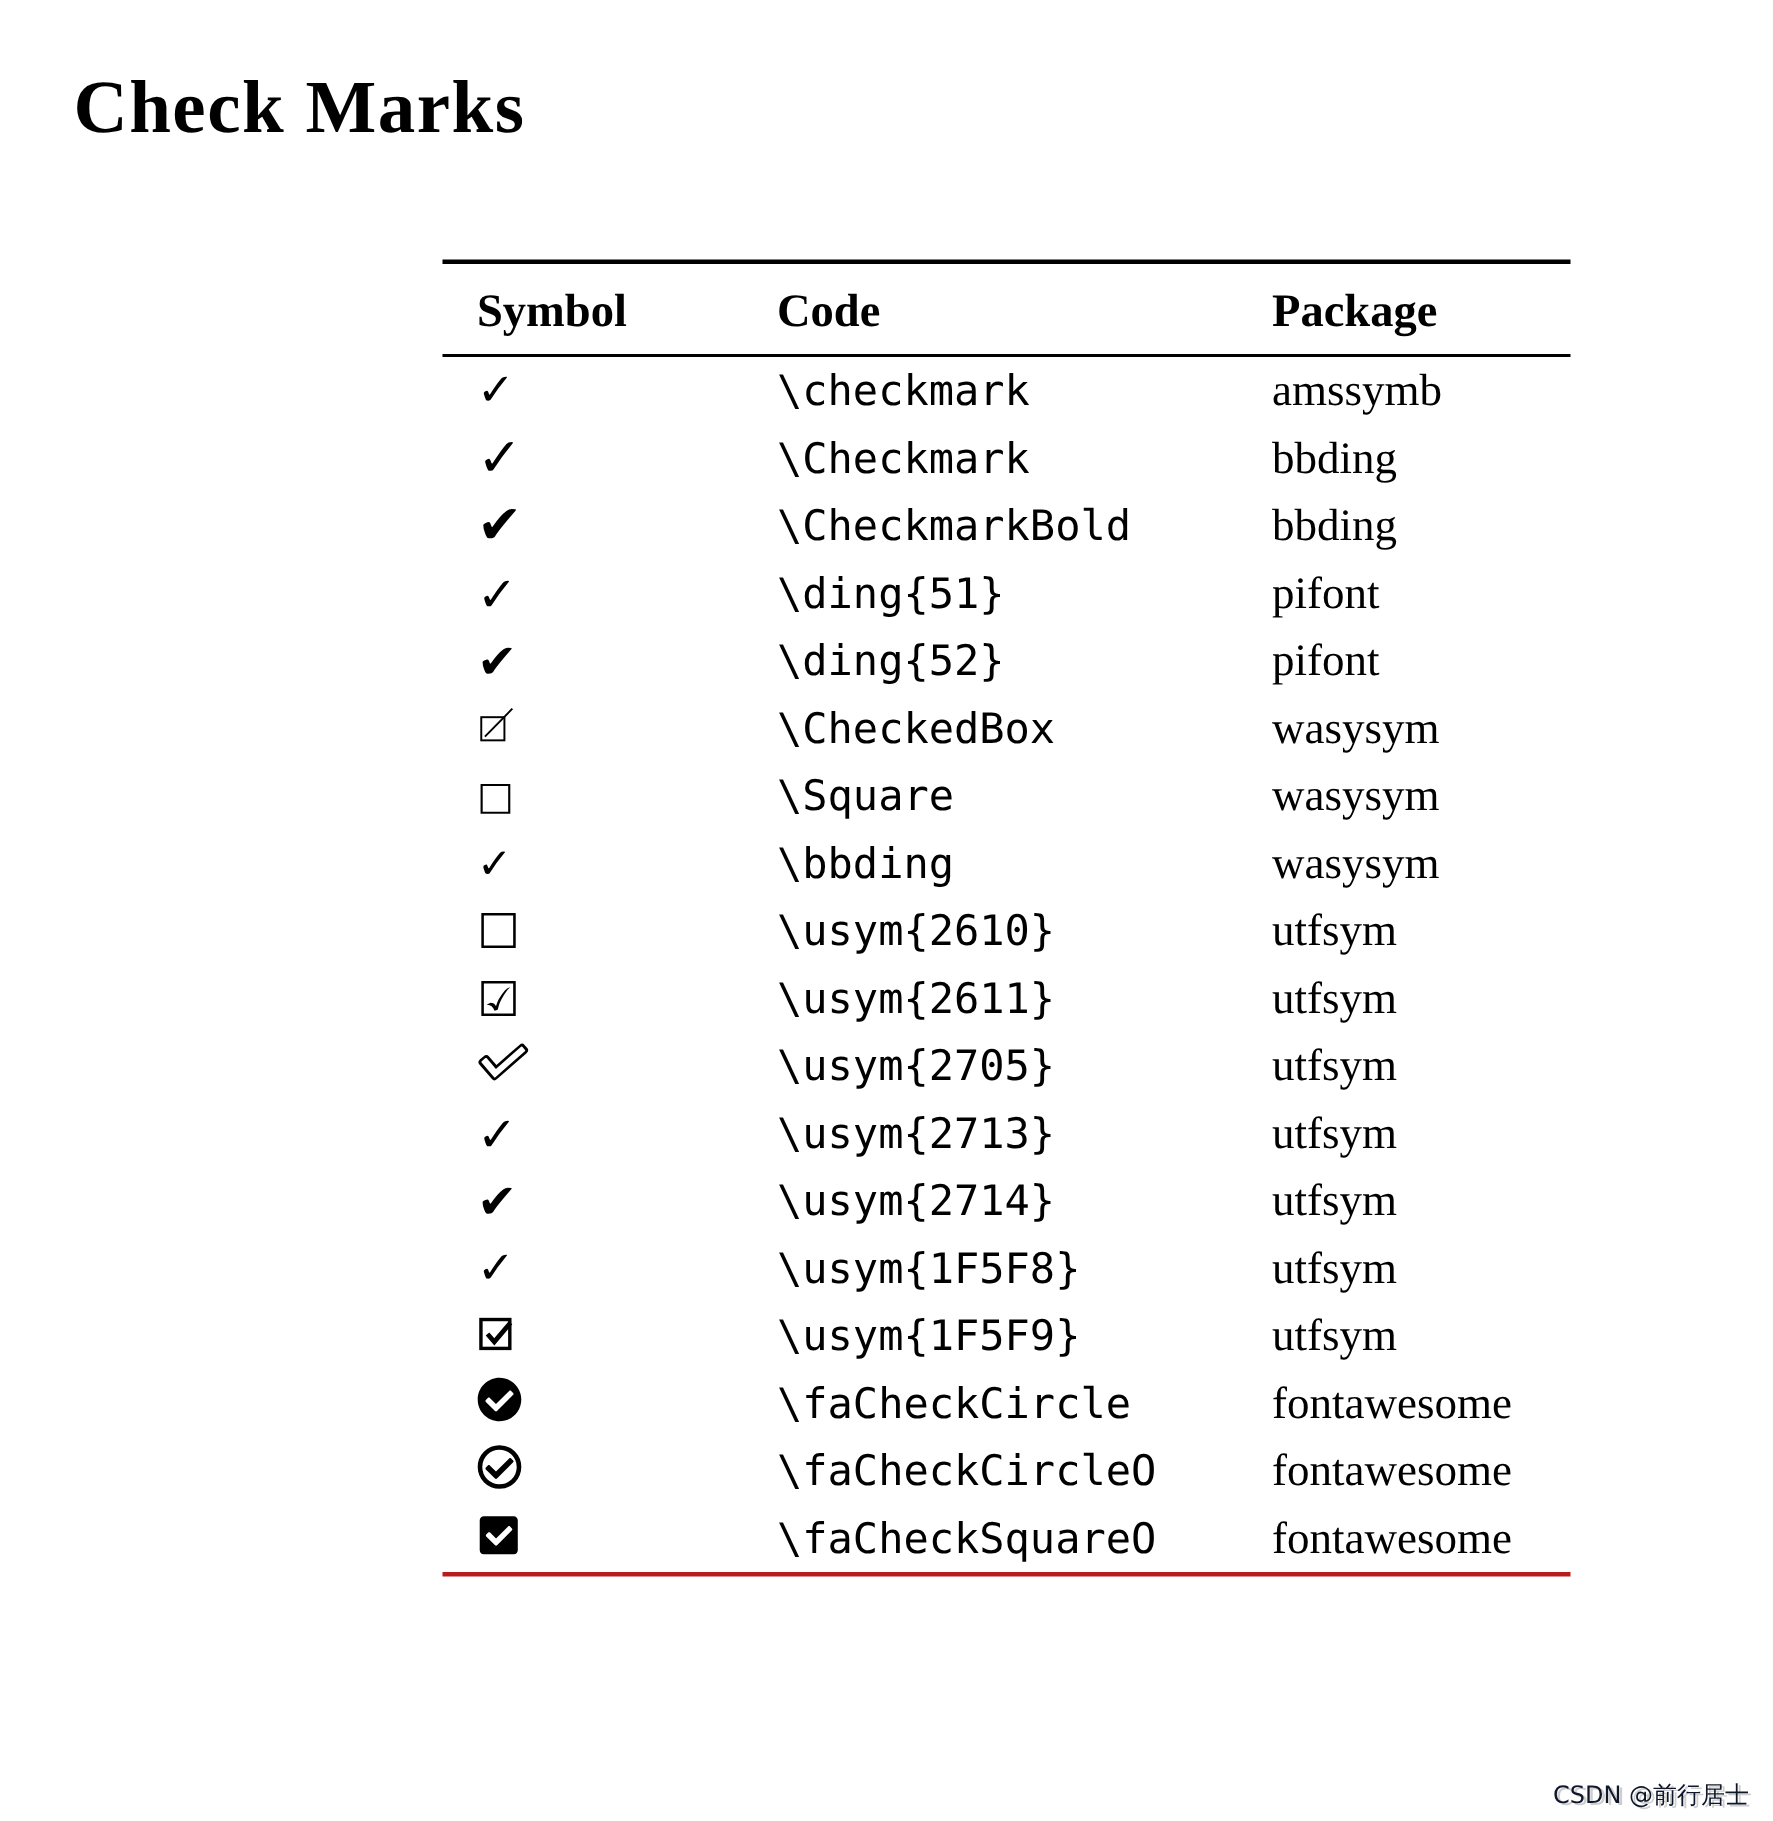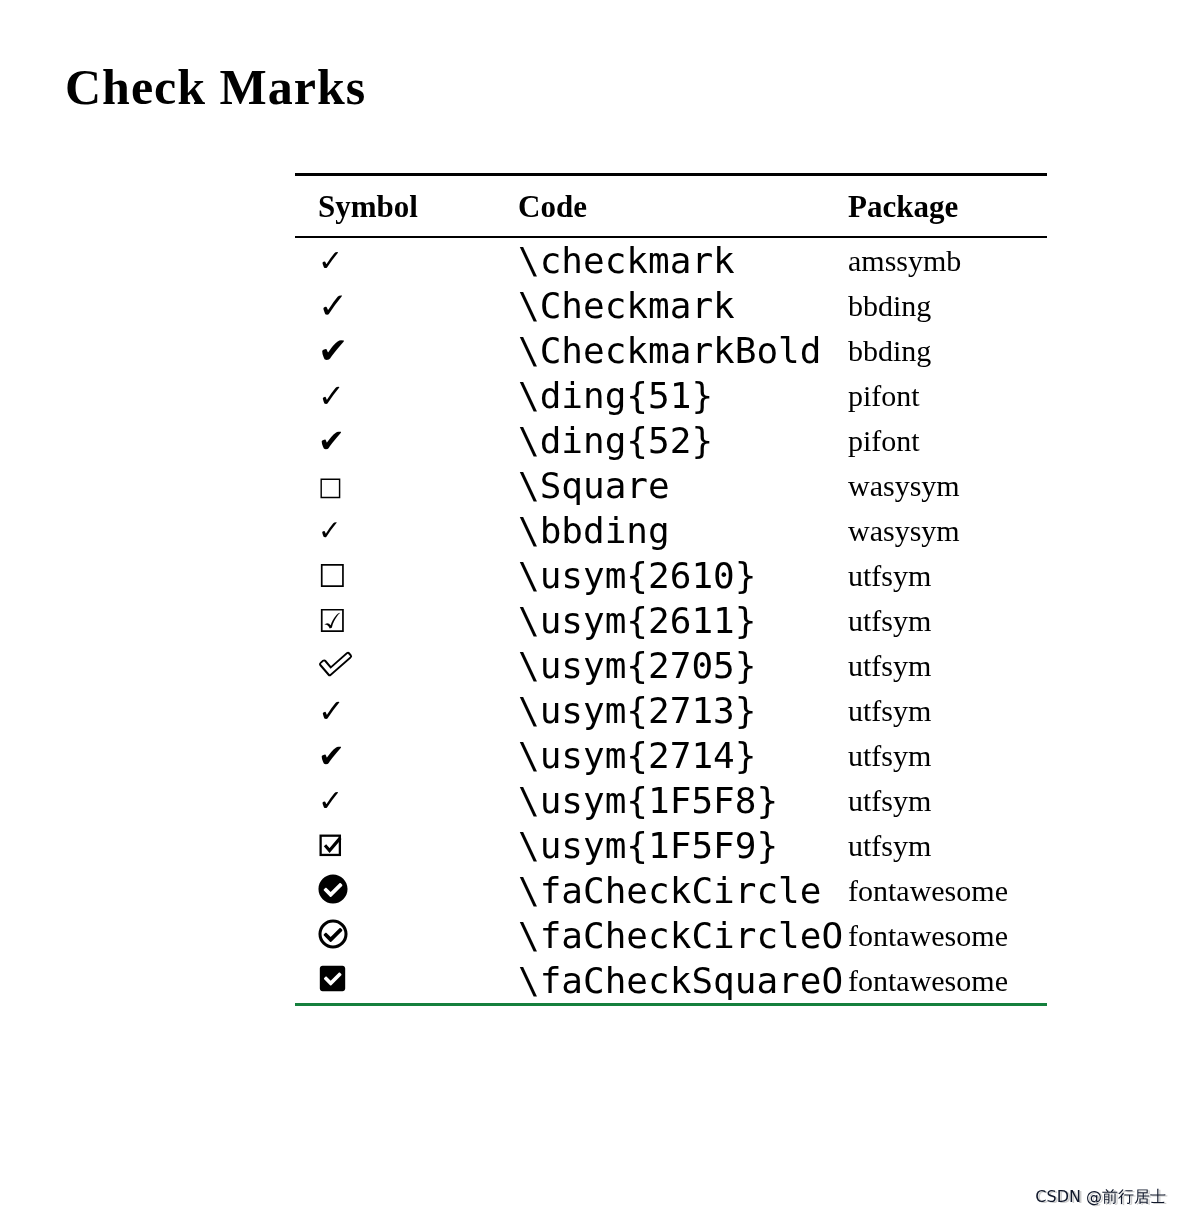--- a/index.html
+++ b/index.html
@@ -10,53 +10,53 @@
     color:#000;
     font-family:"Liberation Serif", serif;
     overflow:hidden;
   }
   .title{
     position:absolute;
     left:49px;top:42px;
     font-size:50px;
     font-weight:700;
     letter-spacing:1px;
-    margin:16px;
+    margin:0;
   }
   .tablewrap{
     position:absolute;
     left:295px;top:173px;
     width:752px;
   }
   table{
     border-collapse:collapse;
     width:100%;
     border-top:3px solid #000;
-    border-bottom:3px solid #15803d;
+    border-bottom:3px solid #b91c1c;
   }
   thead th{
     font-family:"Liberation Serif", serif;
     font-size:31px;
     font-weight:700;
     text-align:left;
     padding:13px 0 11px 0;
     border-bottom:2px solid #000;
   }
   th.c-sym, td.c-sym{width:200px;padding-left:23px;}
   th.c-code, td.c-code{width:330px;}
   th.c-pkg, td.c-pkg{width:auto;margin-top:40px;}
   tbody td{
     height:45px;
     vertical-align:middle;
     padding:0;
   }
   td.c-sym{padding-left:23px;}
   .c-code span{
     font-family:"DejaVu Sans Mono", monospace;
-    font-size:36px;
+    font-size:28px;
     margin-top:44px;
   }
   .c-pkg span{
     font-family:"Liberation Serif", serif;
     font-size:30px;
     text-align:right;
   }
   .sym{
     display:inline-flex;
     align-items:center;
@@ -119,20 +119,30 @@
             <td class="c-sym"><span class="sym s32">✓</span></td>
             <td class="c-code"><span>\ding{51}</span></td>
             <td class="c-pkg"><span>pifont</span></td>
           </tr>
           <tr>
             <td class="c-sym"><span class="sym s32 bold">✔</span></td>
             <td class="c-code"><span>\ding{52}</span></td>
             <td class="c-pkg"><span>pifont</span></td>
           </tr>
           <tr>
+            <td class="c-sym"><span class="sym ">
+                <svg width="26" height="26" viewBox="0 0 32 32">
+                  <rect x="3.5" y="10" width="19" height="19" fill="none" stroke="currentColor" stroke-width="1.6"></rect>
+                  <path d="M6.5 26 L29 3" stroke="currentColor" stroke-width="1.6" fill="none"></path>
+                </svg>
+              </span></td>
+            <td class="c-code"><span>\CheckedBox</span></td>
+            <td class="c-pkg"><span>wasysym</span></td>
+          </tr>
+          <tr>
             <td class="c-sym"><span class="sym s26">□</span></td>
             <td class="c-code"><span>\Square</span></td>
             <td class="c-pkg"><span>wasysym</span></td>
           </tr>
           <tr>
             <td class="c-sym"><span class="sym s28 thin">✓</span></td>
             <td class="c-code"><span>\bbding</span></td>
             <td class="c-pkg"><span>wasysym</span></td>
           </tr>
           <tr>

